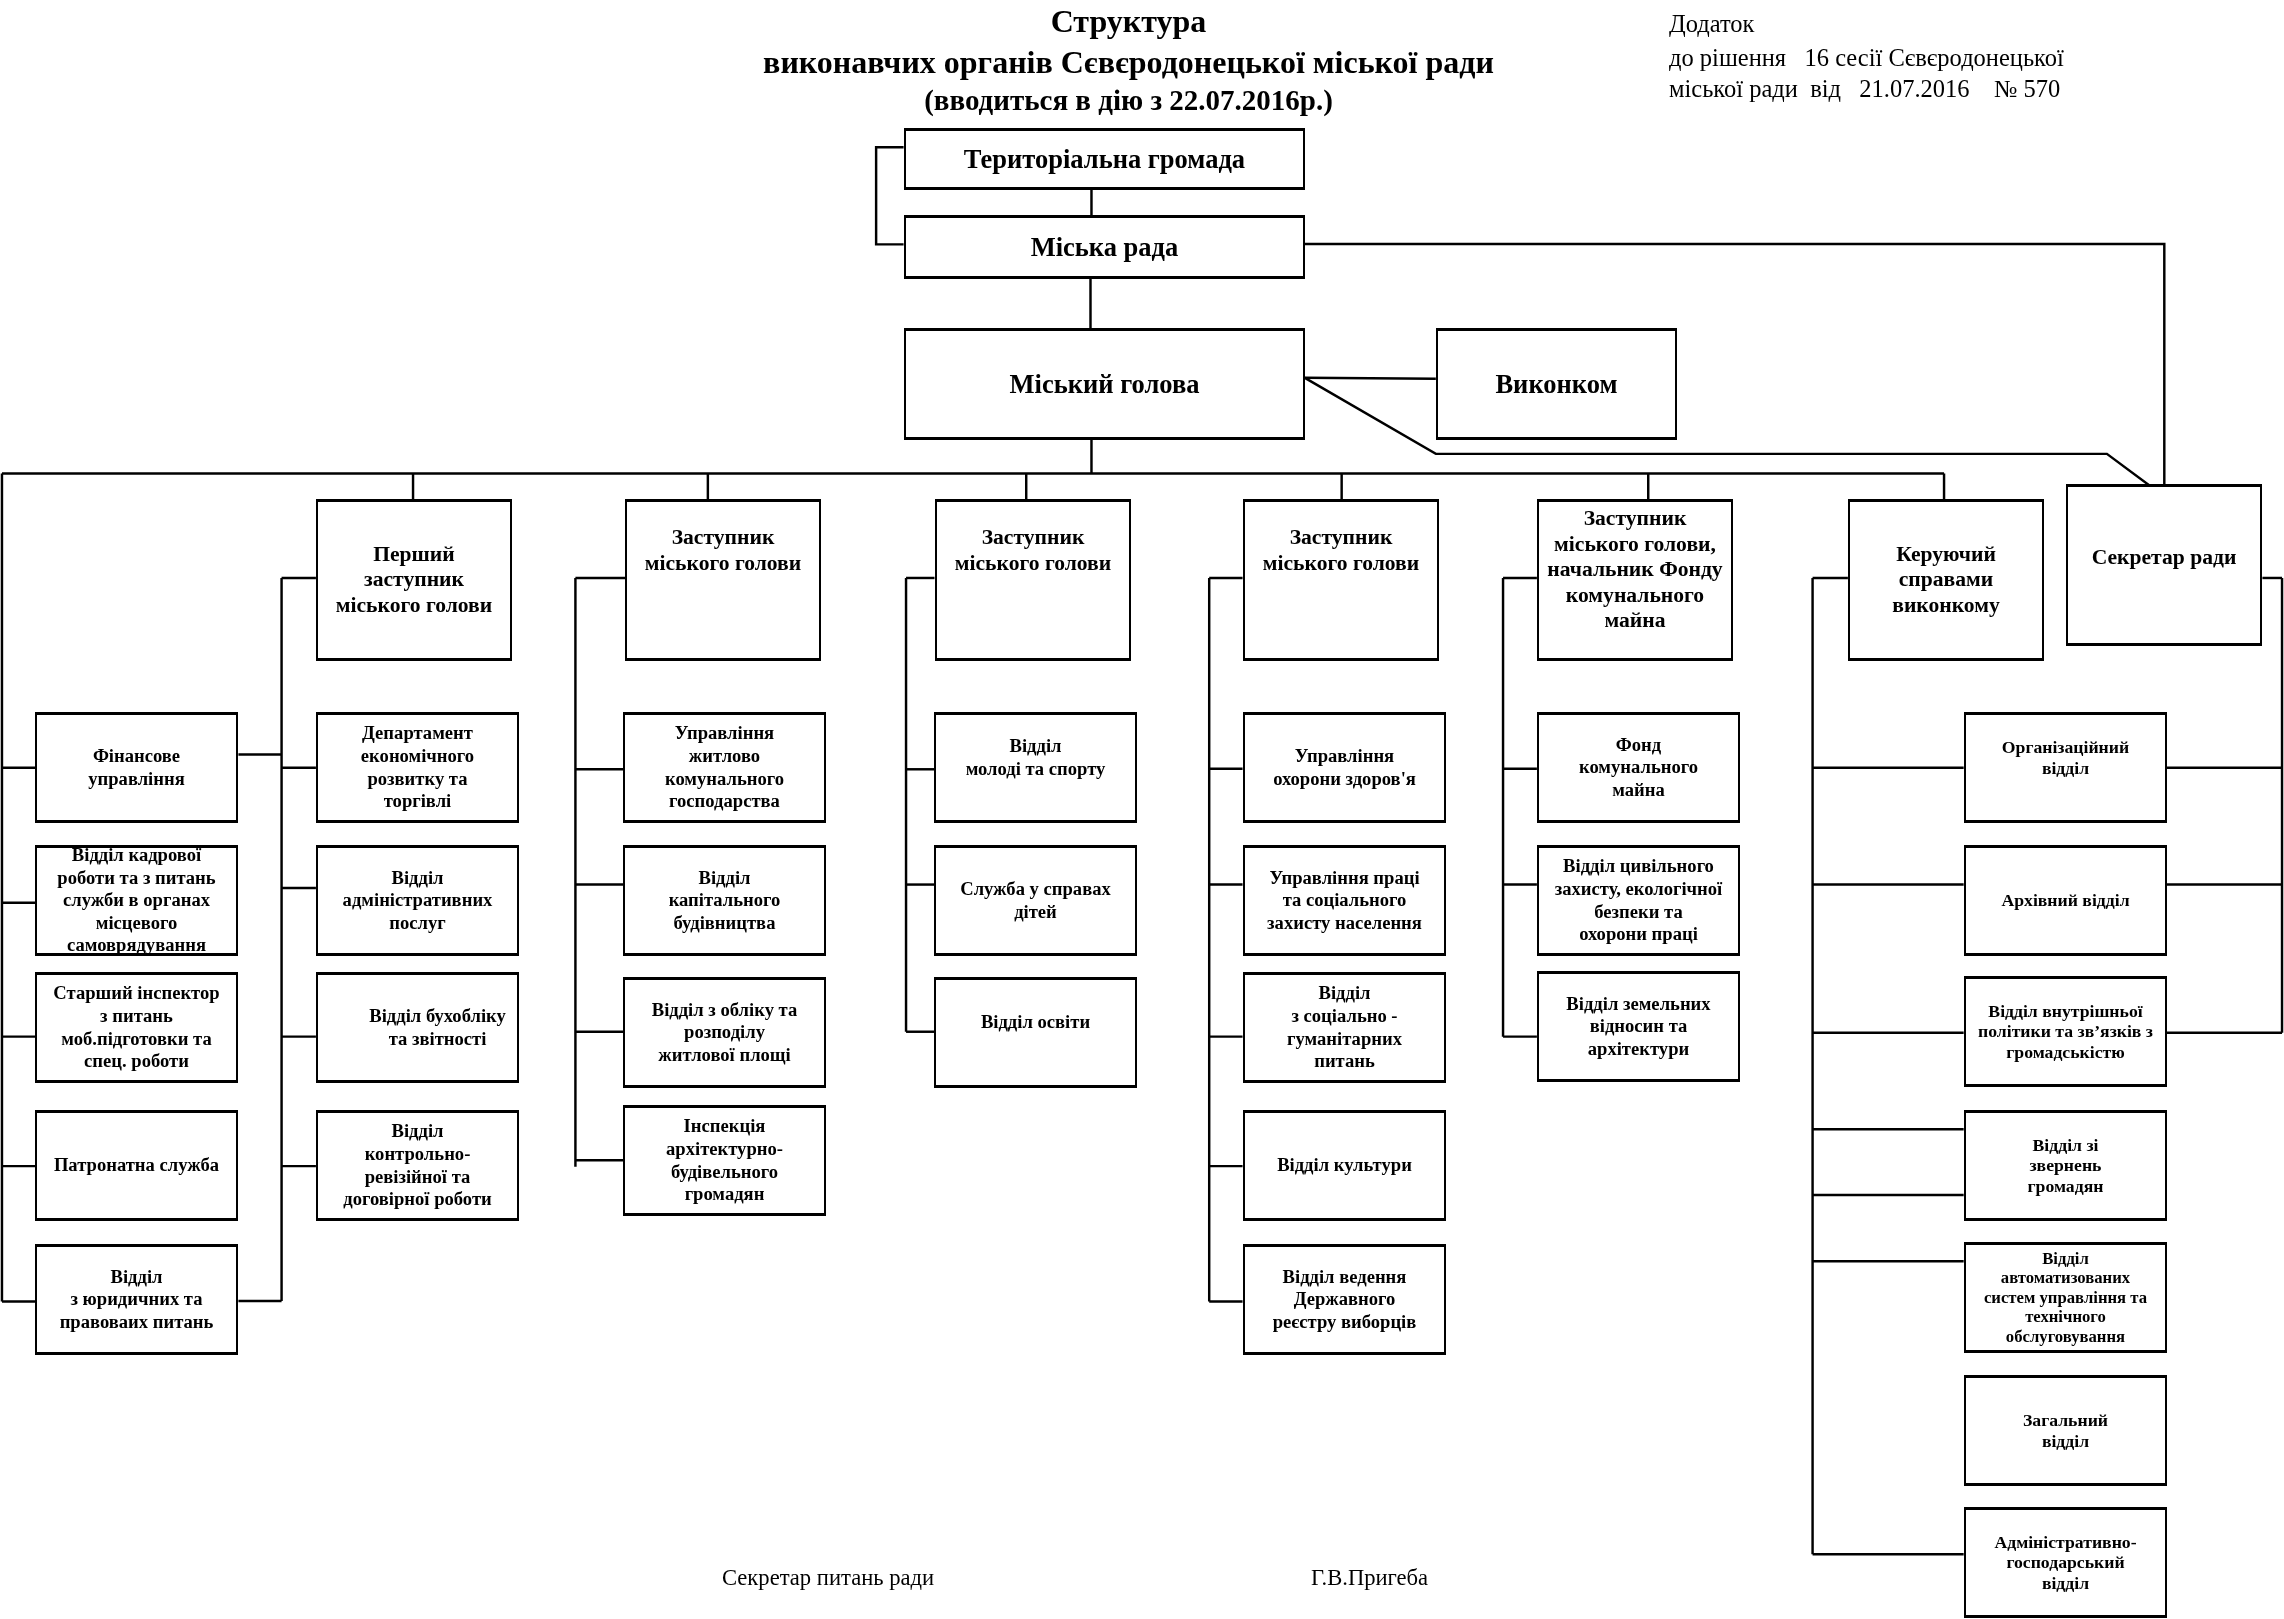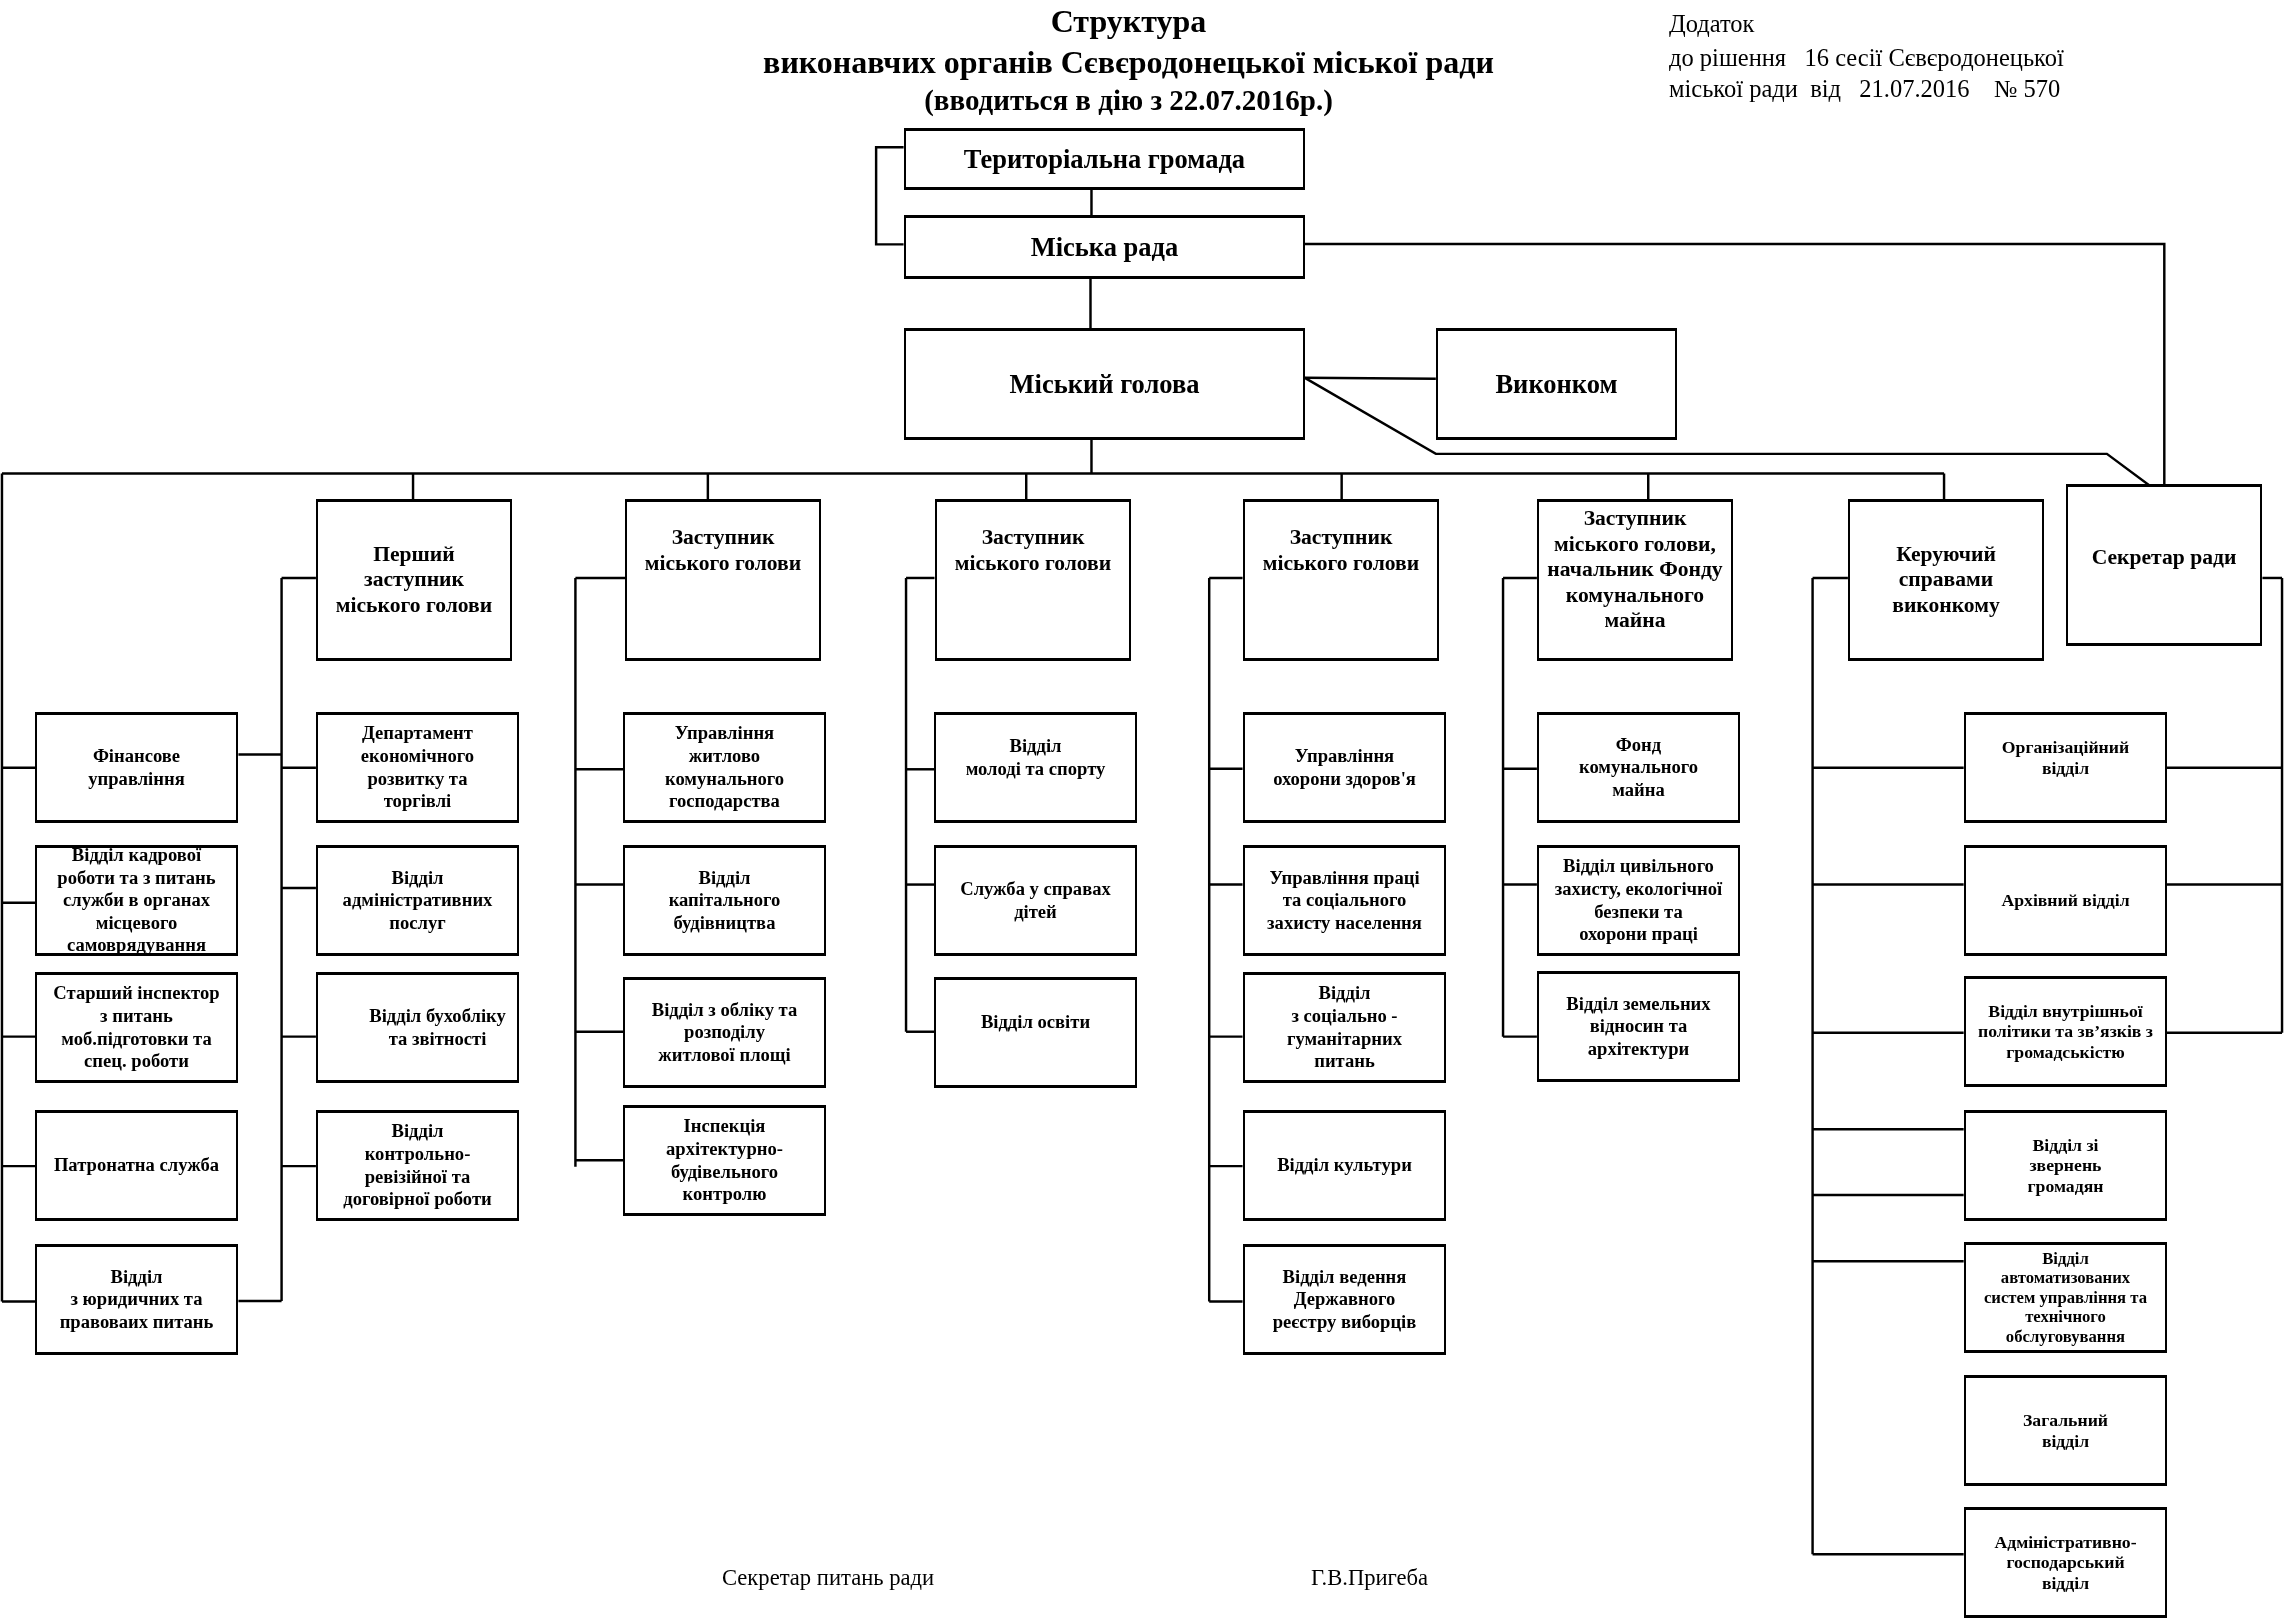--- a/index.html
+++ b/index.html
@@ -223,21 +223,21 @@
 </div>
 <div class="box b-sm" style="left:623px;top:977px;width:203px;height:111px;">
   <span>Відділ з обліку та
 розподілу
 житлової площі</span>
 </div>
 <div class="box b-sm" style="left:623px;top:1105px;width:203px;height:111px;">
   <span>Інспекція
 архітектурно-
 будівельного
-контролю</span>
+громадян</span>
 </div>
 
 <div class="box b-sm" style="left:934px;top:712px;width:203px;height:111px;">
   <span style="margin-bottom:19.6px">Відділ
 молоді  та спорту</span>
 </div>
 <div class="box b-sm" style="left:934px;top:845px;width:203px;height:111px;">
   <span>Служба у справах
 дітей</span>
 </div>

